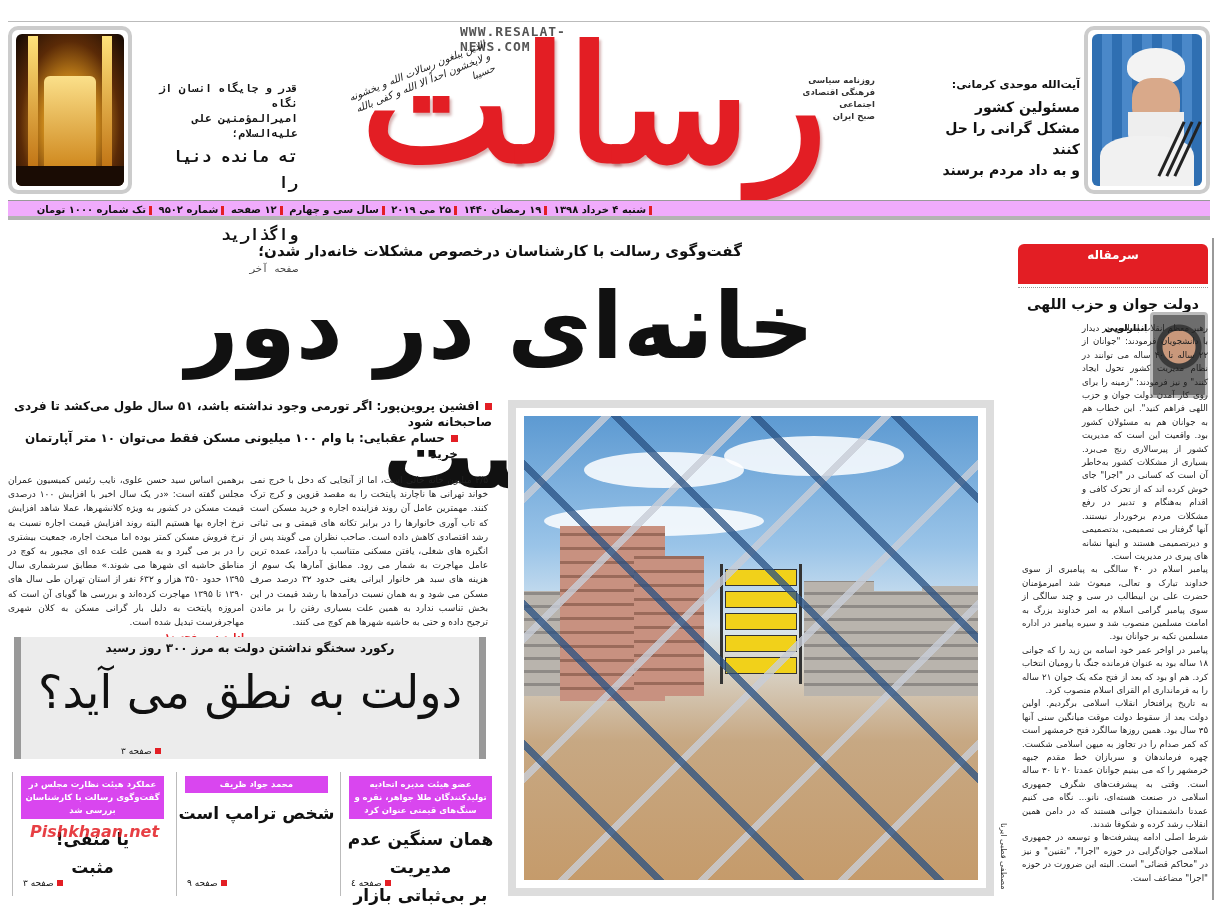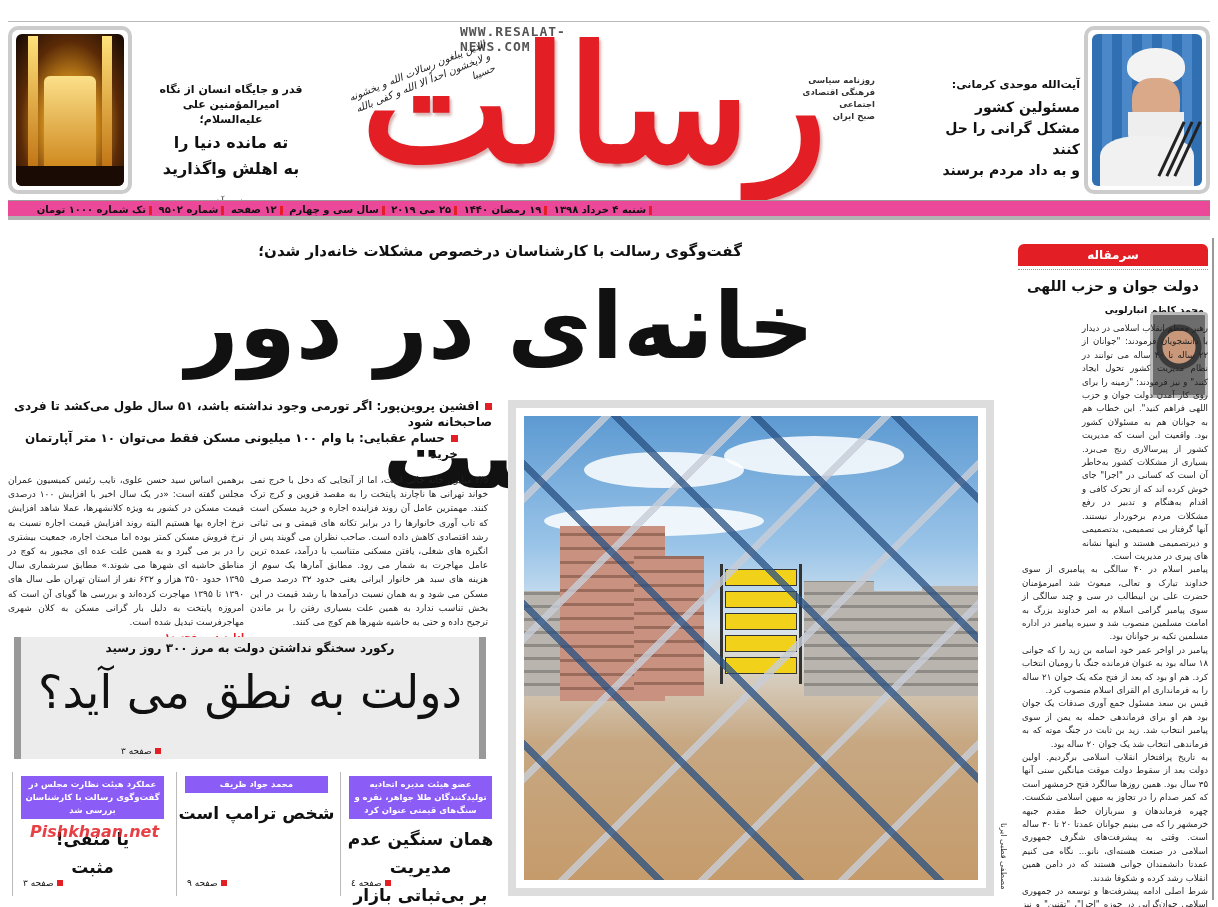--- a/index.html
+++ b/index.html
@@ -14,21 +14,21 @@
 
   .frame-img { border: 4px solid #ccc; border-radius: 10px; padding: 4px; background: #fff; }
   .frame-inner { width: 100%; height: 100%; border-radius: 6px; overflow: hidden; position: relative; }
 
   .shrine { left: 8px; top: 26px; width: 124px; height: 168px; }
   .shrine .frame-inner { background: radial-gradient(ellipse at 50% 60%, #f7d04a 0%, #c8861a 35%, #5a2a07 65%, #120803 100%); }
   .shrine .minaret { position: absolute; bottom: 20px; width: 10px; background: linear-gradient(#ffe27a,#c27616); }
   .shrine .dome { position: absolute; left: 28px; right: 28px; bottom: 20px; height: 90px; background: linear-gradient(#fbe08a,#d08a20); border-radius: 6px 6px 0 0; }
   .shrine .ground { position: absolute; left: 0; right: 0; bottom: 0; height: 20px; background: #1a0c04; }
 
-  .left-teaser { left: 156px; top: 82px; width: 150px; text-align: center; }
+  .left-teaser { left: 148px; top: 82px; width: 150px; text-align: right; font-family: Liberation Mono, monospace; }
   .left-teaser .kicker { font-size: 11px; font-weight: bold; line-height: 15px; }
   .left-teaser .head { font-size: 16px; font-weight: bold; line-height: 26px; margin-top: 3px; }
   .left-teaser .page { font-size: 10px; color: #444; margin-top: 14px; }
 
   .logo { left: 345px; top: 22px; width: 570px; height: 176px; }
   .logo-word { position: absolute; right: 88px; top: -12px; font-size: 160px; line-height: 190px; font-weight: bold; color: #e31e24; font-family: "DejaVu Serif", serif; letter-spacing: -6px; text-shadow: 2px 3px 3px rgba(120,0,0,0.3); }
   .motto { position: absolute; left: 0px; top: 42px; width: 150px; font-size: 10px; font-style: italic; line-height: 13px; color: #222; transform: rotate(-22deg); font-family: "DejaVu Serif", serif; }
   .tagline { position: absolute; right: 40px; top: 52px; width: 110px; font-size: 8.5px; line-height: 12px; text-align: right; font-weight: bold; color: #333; }
 
   .right-teaser { left: 920px; top: 78px; width: 160px; text-align: right; }
@@ -37,21 +37,21 @@
   .right-teaser .page { font-size: 10px; color: #444; margin-top: 17px; }
 
   .portrait { left: 1084px; top: 26px; width: 126px; height: 168px; }
   .portrait .frame-inner { background: repeating-linear-gradient(90deg,#2f6fb2 0 10px,#4a88c9 10px 20px); }
   .portrait .turban { position: absolute; left: 35px; top: 14px; width: 58px; height: 36px; background: #f3f3f3; border-radius: 50% 50% 40% 40%; }
   .portrait .face { position: absolute; left: 40px; top: 44px; width: 48px; height: 50px; background: #d9a98a; border-radius: 40%; }
   .portrait .beard { position: absolute; left: 36px; top: 78px; width: 56px; height: 44px; background: #eee; border-radius: 0 0 50% 50%; }
   .portrait .robe { position: absolute; left: 8px; right: 8px; bottom: 0; height: 50px; background: #f1f1f1; border-radius: 40% 40% 0 0; }
   .portrait .mic { position: absolute; width: 3px; height: 60px; background: #222; transform: rotate(25deg); }
 
-  .date-bar { left: 8px; right: 8px; top: 200px; height: 20px; background: #ec4899; border-top: 1px solid #999; border-bottom: 4px solid #b3b3b3; font-size: 10px; font-weight: bold; line-height: 17px; padding-right: 555px; white-space: nowrap; }
+  .date-bar { left: 8px; right: 8px; top: 200px; height: 20px; background: #f0abfc; border-top: 1px solid #999; border-bottom: 4px solid #b3b3b3; font-size: 10px; font-weight: bold; line-height: 17px; padding-right: 555px; white-space: nowrap; }
   .date-bar .sep { display: inline-block; width: 3px; height: 9px; background: #e31e24; margin: 0 3px; vertical-align: middle; }
 
   
   .lead-kicker { left: 240px; top: 242px; width: 520px; text-align: center; font-size: 15px; font-weight: bold; }
   .lead-head { left: 100px; top: 262px; width: 800px; text-align: center; font-size: 92px; line-height: 130px; font-weight: bold; letter-spacing: -2px; }
 
   .bullets { left: 8px; top: 398px; width: 484px; text-align: right; }
   .bullets li { list-style: none; font-size: 12px; font-weight: bold; line-height: 16px; }
   .bullets .sq { display: inline-block; width: 7px; height: 7px; background: #e31e24; margin-left: 6px; vertical-align: middle; }
   .bullets li:nth-child(2) { padding-right: 34px; } .bullets li:nth-child(3) { padding-right: 110px; }
@@ -75,30 +75,30 @@
 
   
   .box-story { left: 14px; top: 637px; width: 472px; height: 122px; background: #ececec; border-left: 7px solid #999; border-right: 7px solid #999; text-align: center; }
   .box-story .kicker { font-size: 12px; font-weight: bold; margin-top: 4px; }
   .box-story .head { font-size: 46px; font-weight: normal; line-height: 74px; }
   .box-story .page { position: absolute; left: 100px; bottom: 3px; font-size: 9px; }
   .box-story .page .sq { display: inline-block; width: 6px; height: 6px; background: #e31e24; margin-left: 3px; }
 
   
   .teaser { top: 772px; width: 160px; height: 124px; text-align: center; border-left: 1px solid #bbb; }
-  .teaser .tag { margin: 4px 8px 0; background: #8b5cf6; color: #fff; font-size: 8.5px; line-height: 13px; padding: 2px 3px; font-weight: bold; }
+  .teaser .tag { margin: 4px 8px 0; background: #d946ef; color: #fff; font-size: 8.5px; line-height: 13px; padding: 2px 3px; font-weight: bold; }
   .teaser .head { font-size: 17px; font-weight: bold; line-height: 28px; margin-top: 6px; }
   .teaser .page { position: absolute; left: 10px; bottom: 8px; font-size: 9px; }
   .teaser .page .sq { display: inline-block; width: 6px; height: 6px; background: #e31e24; margin-left: 3px; }
   .t1 { left: 340px; } .t2 { left: 176px; } .t3 { left: 12px; }
   .watermark { left: 30px; top: 822px; font-size: 16px; font-weight: bold; font-style: italic; color: #e31e24; opacity: 0.85; direction: ltr; font-family: "DejaVu Sans", sans-serif; }
 
   
   .editorial { left: 1014px; top: 238px; width: 200px; height: 662px; border-right: 2px solid #999; }
-  .ed-label { margin: 6px 4px 0; background: #e31e24; color: #fff; text-align: center; font-size: 12px; font-weight: bold; height: 22px; line-height: 22px; border-radius: 6px 6px 0 0; }
+  .ed-label { margin: 6px 4px 0; background: #e31e24; color: #fff; text-align: center; font-size: 12px; font-weight: bold; height: 40px; line-height: 22px; border-radius: 6px 6px 0 0; }
   .ed-rule { margin: 3px 4px; border-bottom: 1px dotted #999; }
   .ed-title { text-align: center; font-size: 14px; font-weight: bold; margin-top: 8px; }
   .ed-author { font-size: 9.5px; font-weight: bold; margin: 10px 8px 0 0; }
   .ed-photo { position: absolute; left: 136px; top: 74px; width: 58px; height: 86px; border: 3px solid #bbb; border-radius: 4px; background: radial-gradient(circle at 50% 40%, #c9987b 0 16px, #3a3a3a 17px 22px, #6d6d6d 23px); }
   .ed-body { position: absolute; left: 8px; top: 84px; width: 186px; font-size: 8.6px; line-height: 13.4px; text-align: justify; color: #222; }
   .ed-body p:first-child { padding-right: 0; padding-left: 60px; }
 </style>
 </head>
 <body>
 
@@ -240,18 +240,17 @@
 <div class="abs editorial">
   <div class="ed-label">سرمقاله</div>
   <div class="ed-rule"></div>
   <div class="ed-title">دولت جوان و حزب اللهی</div>
   <div class="ed-author">محمد کاظم انبارلویی</div>
   <div class="ed-photo"></div>
   <div class="ed-body">
     <p>رهبر معظم انقلاب اسلامی در دیدار با دانشجویان فرمودند: "جوانان از ۲۲ ساله تا ۴۰ ساله می توانند در نظام مدیریت کشور تحول ایجاد کنند" و نیز فرمودند: "زمینه را برای روی کار آمدن دولت جوان و حزب اللهی فراهم کنید". این خطاب هم به جوانان هم به مسئولان کشور بود. واقعیت این است که مدیریت کشور از پیرسالاری رنج می‌برد. بسیاری از مشکلات کشور به‌خاطر آن است که کسانی در "اجرا" جای خوش کرده اند که از تحرک کافی و اقدام به‌هنگام و تدبیر در رفع مشکلات مردم برخوردار نیستند. آنها گرفتار بی تصمیمی، بدتصمیمی و دیرتصمیمی هستند و اینها نشانه های پیری در مدیریت است.</p>
     <p>پیامبر اسلام در ۴۰ سالگی به پیامبری از سوی خداوند تبارک و تعالی، مبعوث شد امیرمؤمنان حضرت علی بن ابیطالب در سی و چند سالگی از سوی پیامبر گرامی اسلام به امر خداوند بزرگ به امامت مسلمین منصوب شد و سیره پیامبر در اداره مسلمین تکیه بر جوانان بود.</p>
     <p>پیامبر در اواخر عمر خود اسامه بن زید را که جوانی ۱۸ ساله بود به عنوان فرمانده جنگ با رومیان انتخاب کرد. هم او بود که بعد از فتح مکه یک جوان ۲۱ ساله را به فرمانداری ام القرای اسلام منصوب کرد.</p>
-    <p>قیس بن سعد مسئول جمع آوری صدقات یک جوان بود هم او برای فرماندهی حمله به یمن از سوی پیامبر انتخاب شد. زید بن ثابت در جنگ موته که به فرماندهی انتخاب شد یک جوان ۲۰ ساله بود.</p>
     <p>به تاریخ پرافتخار انقلاب اسلامی برگردیم. اولین دولت بعد از سقوط دولت موقت میانگین سنی آنها ۳۵ سال بود. همین روزها سالگرد فتح خرمشهر است که کمر صدام را در تجاوز به میهن اسلامی شکست. چهره فرماندهان و سربازان خط مقدم جبهه خرمشهر را که می بینیم جوانان عمدتا ۲۰ تا ۳۰ ساله است. وقتی به پیشرفت‌های شگرف جمهوری اسلامی در صنعت هسته‌ای، نانو... نگاه می کنیم عمدتا دانشمندان جوانی هستند که در دامن همین انقلاب رشد کرده و شکوفا شدند.</p>
     <p>شرط اصلی ادامه پیشرفت‌ها و توسعه در جمهوری اسلامی جوان‌گرایی در حوزه "اجرا"، "تقنین" و نیز در "محاکم قضائی" است. البته این ضرورت در حوزه "اجرا" مضاعف است.</p>
 
   </div>
 </div>
 
 </body></html>

